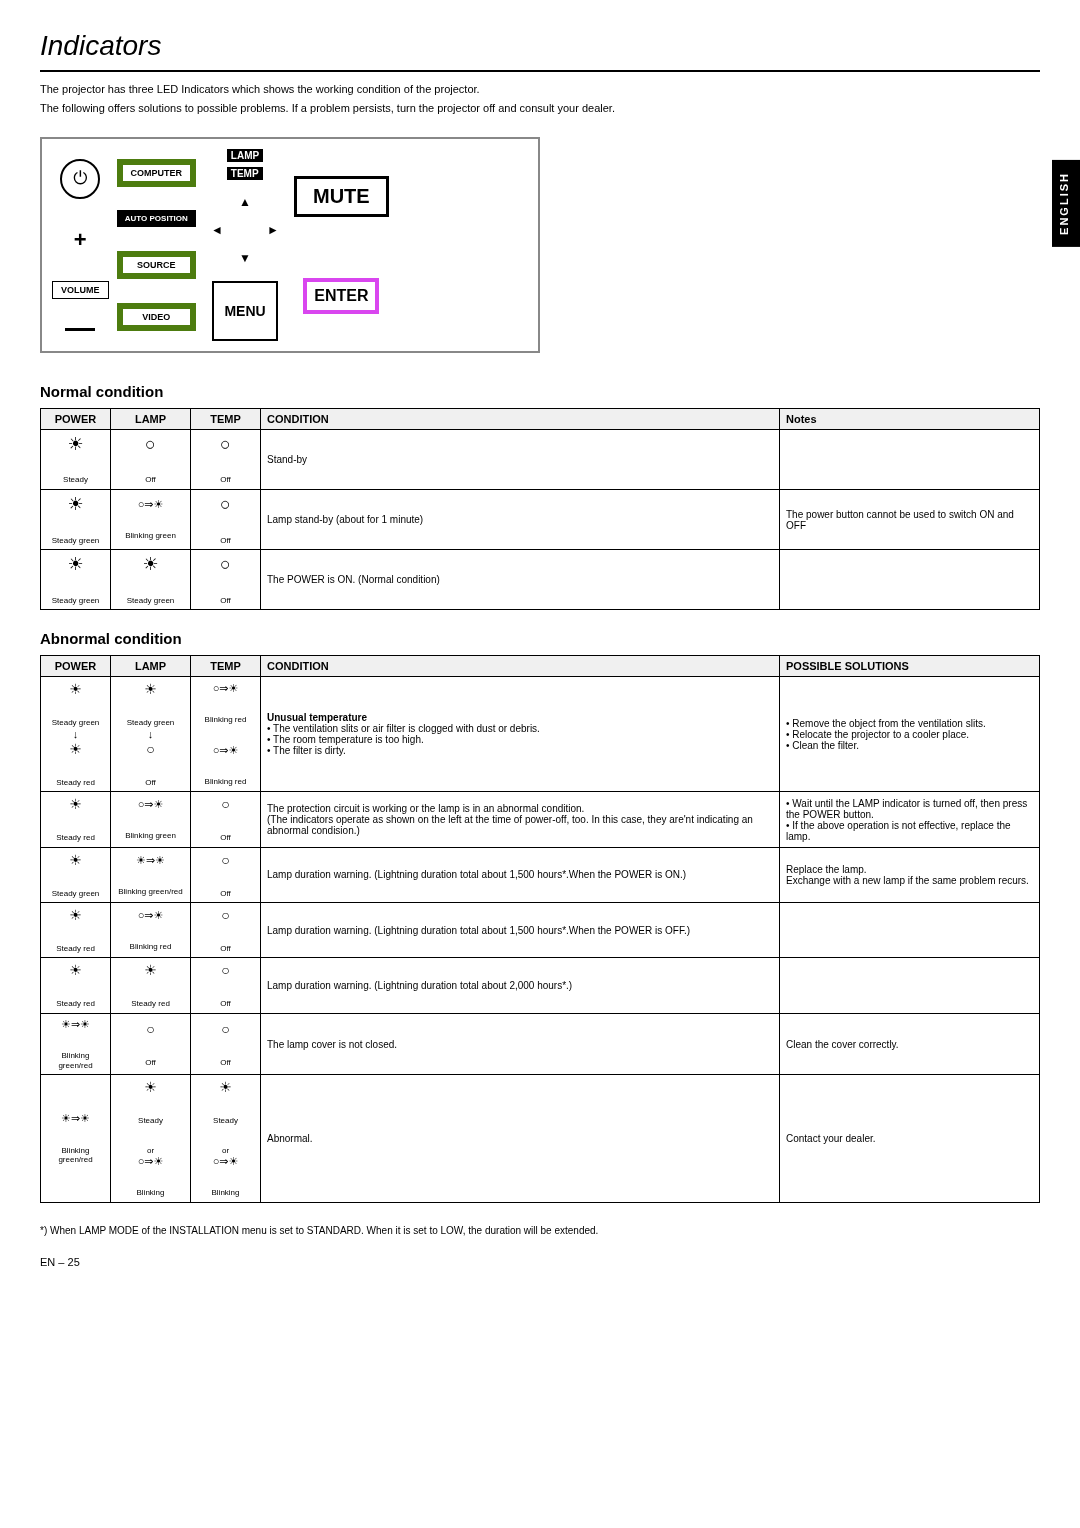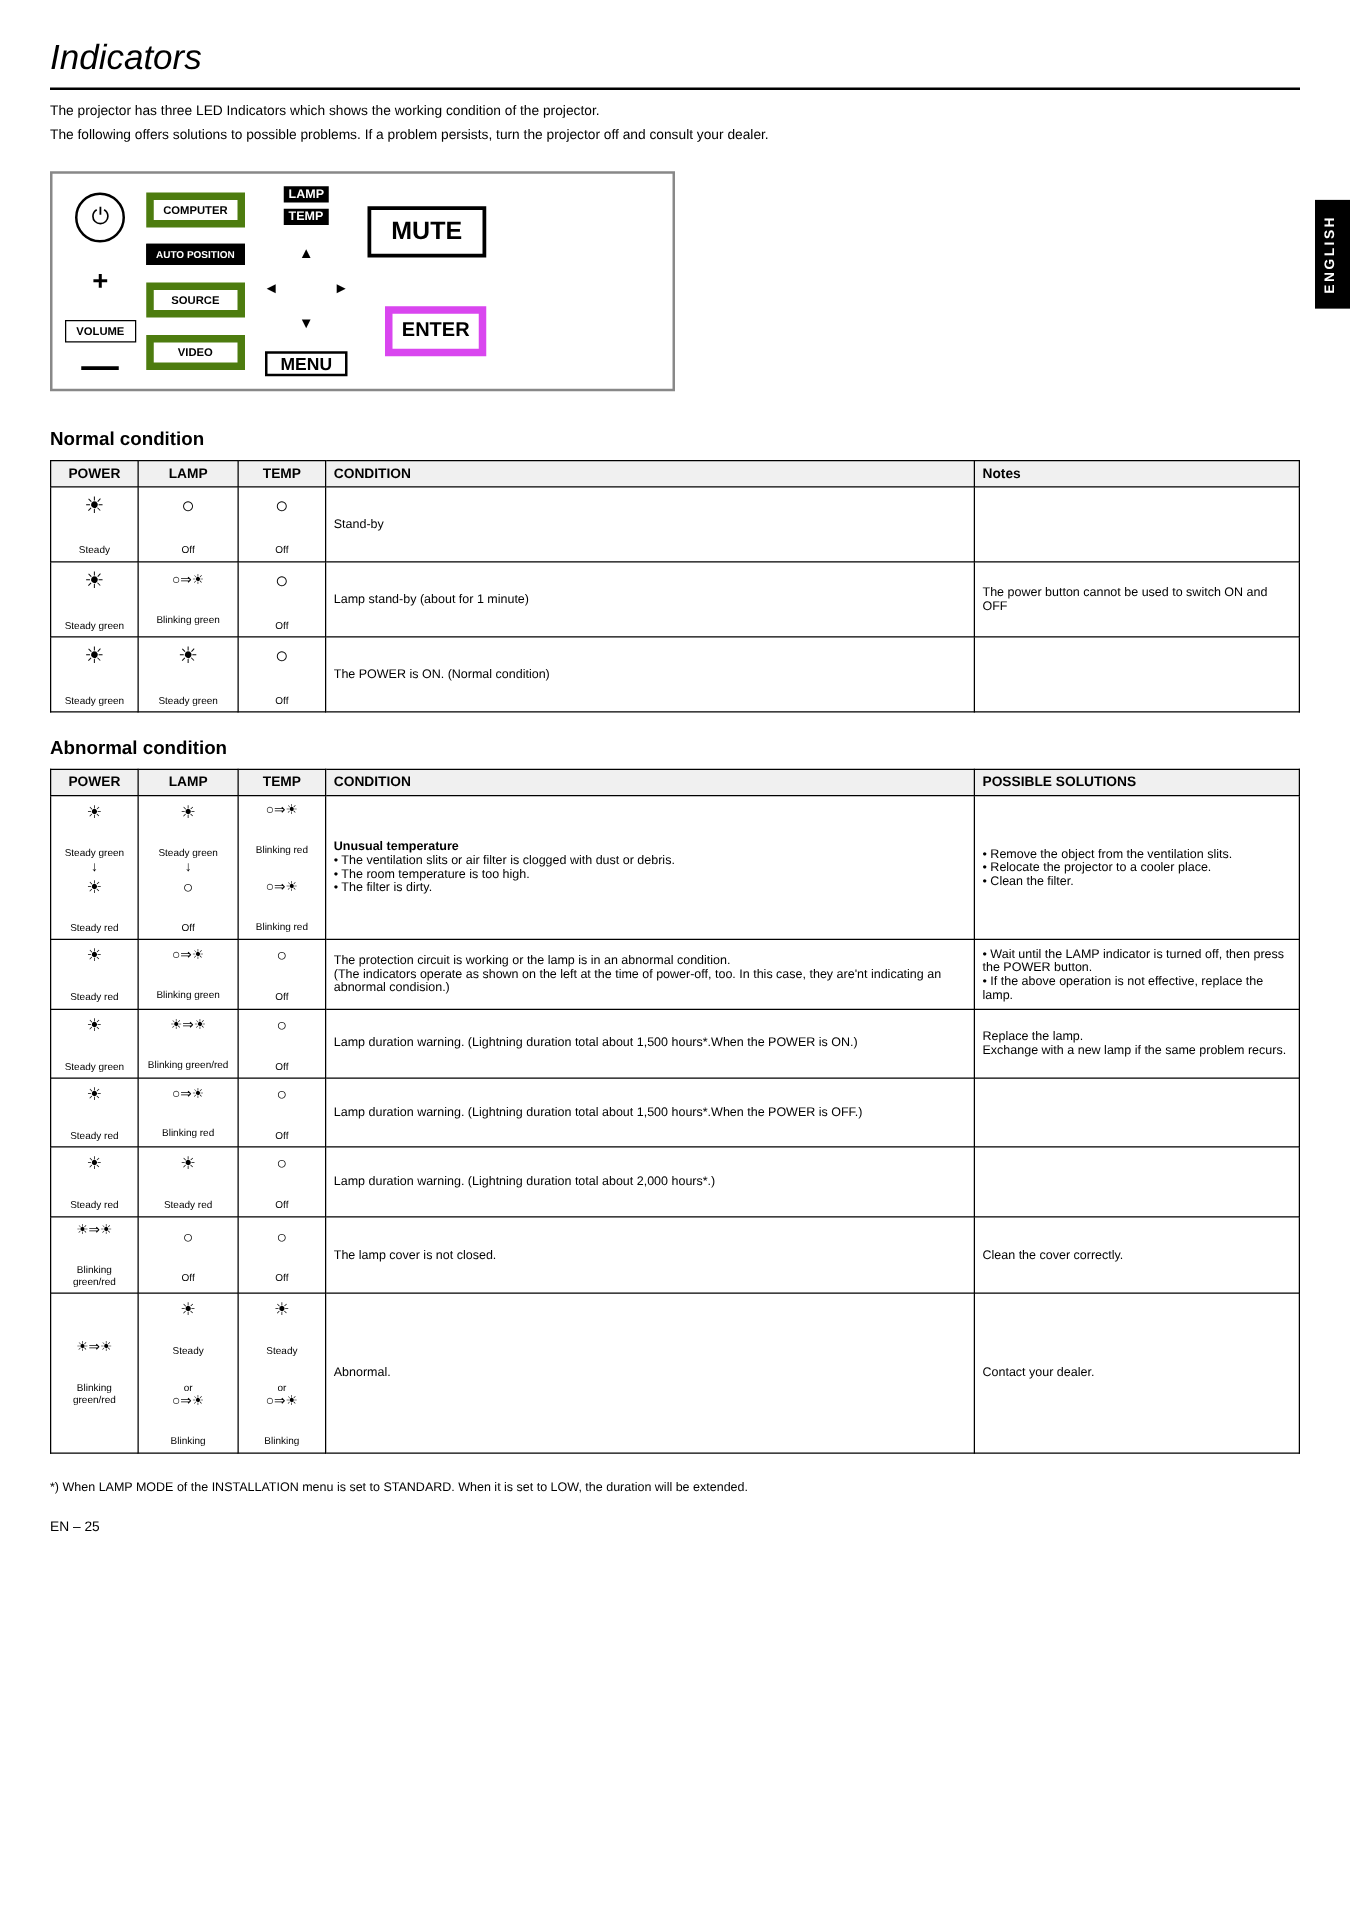--- a/index.html
+++ b/index.html
@@ -220,21 +220,21 @@
       display: flex;
       flex-direction: column;
       justify-content: space-around;
       gap: 4px;
     }
 
     .proj-col4 {
       display: flex;
       flex-direction: column;
       justify-content: space-around;
-      align-items: flex-end;
+      align-items: center;
       gap: 6px;
     }
 
     .mute-large {
       border: 3px solid #000;
       font-size: 20px;
       font-weight: bold;
       padding: 6px 16px;
     }
 
@@ -251,25 +251,25 @@
       display: flex;
       align-items: center;
       justify-content: center;
       font-size: 12px;
     }
 
     .menu-large {
       border: 2px solid #000;
       font-size: 14px;
       font-weight: bold;
-      padding: 0 10px;
+      padding: 20px 10px;
     }
 
     .enter-large {
-      border: 6px solid #d946ef;
+      border: 4px solid #d946ef;
       font-size: 16px;
       font-weight: bold;
       padding: 5px 7px;
     }
   </style>
 </head>
 <body>
 
 <div class="side-tab">ENGLISH</div>
 

